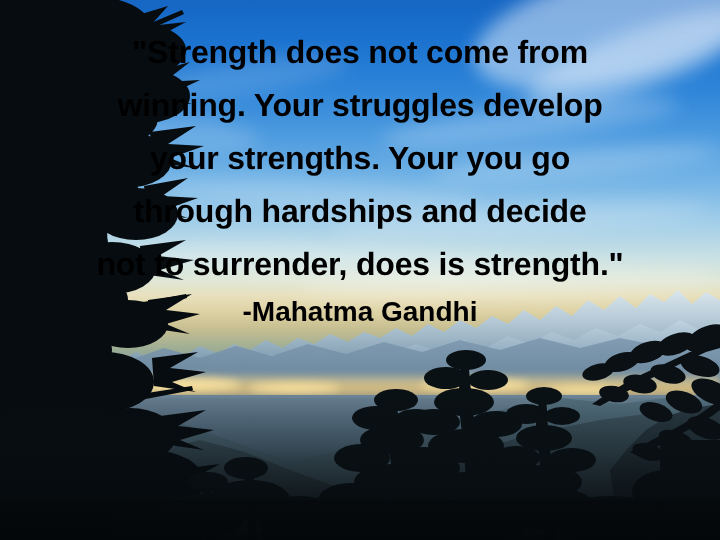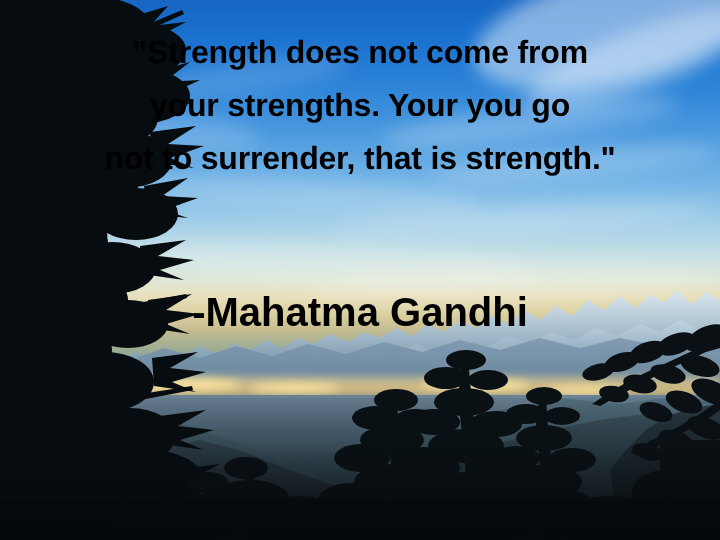--- a/index.html
+++ b/index.html
@@ -156,21 +156,21 @@
     left: 0; top: 291px;
     width: 720px;
     text-align: center;
     z-index: 40;
   }
   .attrib {
     display: block;
     color: #000;
     font-family: "Liberation Sans", sans-serif;
     font-weight: bold;
-    font-size: 40px;
+    font-size: 28px;
     line-height: 42px;
     white-space: nowrap;
   }
 </style>
 </head>
 <body>
 
 <div id="poster">
 
   <div class="sky"></div>
@@ -360,21 +360,23 @@
       <ellipse cx="330" cy="534" rx="70" ry="22"></ellipse>
     </g>
 
     <rect x="0" y="500" width="720" height="40" fill="#050809" opacity="0.55"></rect>
   </svg>
 
   <div class="darkbottom"></div>
 
   <div class="quote-block">
     <span class="quote-line">"Strength does not come from</span>
+    <span class="quote-line">winning. Your struggles develop</span>
     <span class="quote-line">your strengths. Your you go</span>
-    <span class="quote-line">not to surrender, that is strength."</span>
+    <span class="quote-line">through hardships and decide</span>
+    <span class="quote-line">not to surrender, does is strength."</span>
   </div>
 
   <div class="attrib-block">
     <span class="attrib">-Mahatma Gandhi</span>
   </div>
 
 </div>
 
 </body></html>

